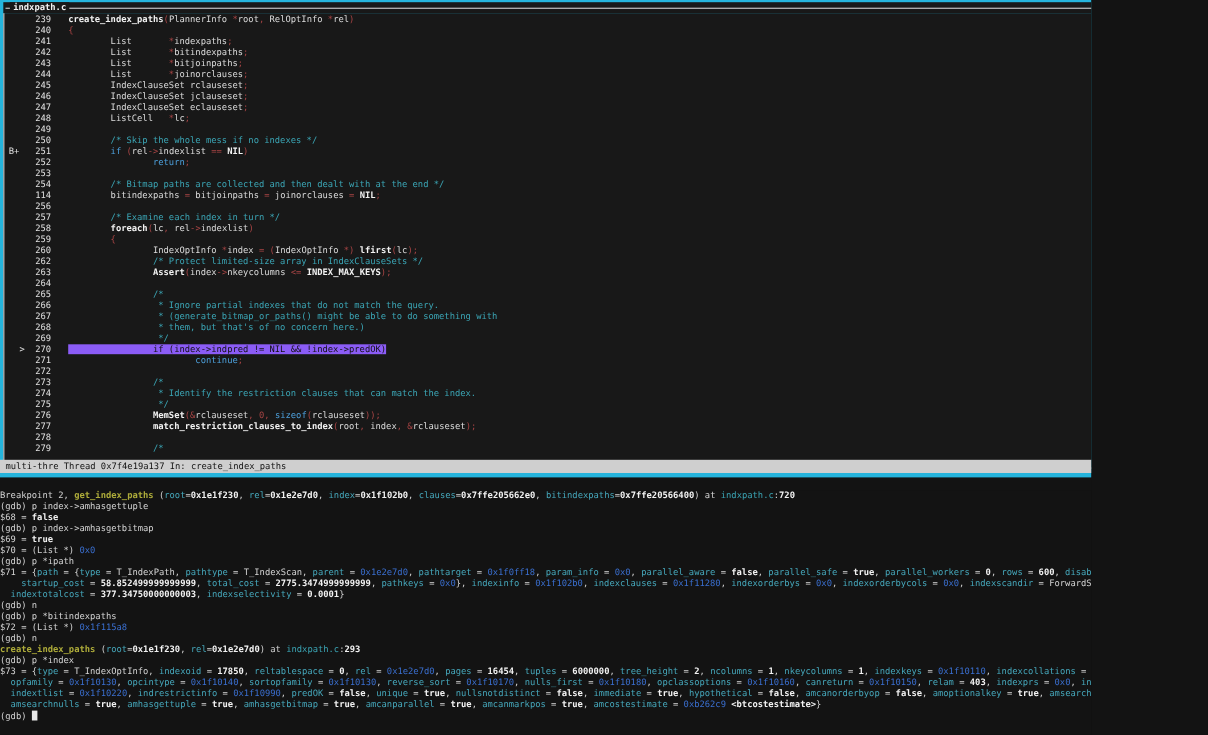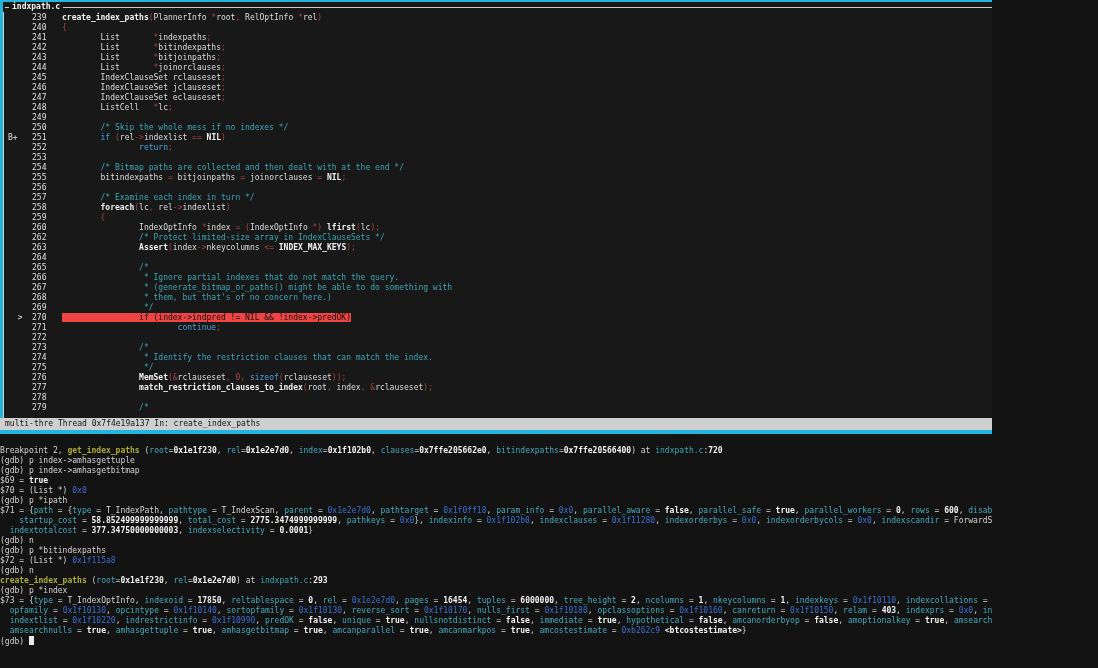--- a/index.html
+++ b/index.html
@@ -15,21 +15,21 @@
             overflow:hidden;padding-top:1px;}
   .sline{height:10px;white-space:pre;}
   .m{display:inline-block;width:24px;padding-left:4px;color:#e0e0e0;white-space:pre;}
   .n{display:inline-block;width:21px;text-align:left;color:#e0e0e0;}
   .g{display:inline-block;width:9px;}
   .s-p{color:#dcdcdc}
   .s-k{color:#4da0dc}
   .s-c{color:#3ba6b6}
   .s-o{color:#a94545}
   .s-f{color:#f2f2f2;font-weight:bold}
-  .s-h{background:#ef4444;color:#111;margin-top:47px;}
+  .s-h{background:#8b5cf6;color:#111;margin-top:47px;}
   
   .status-bar{position:absolute;left:0;top:418px;width:1098px;height:12px;background:#cfcfcf;color:#111;
               display:flex;align-items:center;justify-content:space-between;padding:0 5px;box-sizing:border-box;}
   .status-right{display:flex;gap:12px;}
   
   .console{position:absolute;left:0;top:446px;right:0;bottom:0;background:#131313;padding-left:0;overflow:hidden;}
   .cline{height:10px;white-space:pre;color:#d4d4d4;}
   .t-d{color:#d4d4d4}
   .t-y{color:#aeac3a;font-weight:bold}
   .t-c{color:#46a9bd}
@@ -56,21 +56,21 @@
         <div class="sline"><span class="m"></span><span class="n">245</span><span class="g"></span><span class="s-p">        IndexClauseSet rclauseset</span><span class="s-o">;</span></div>
         <div class="sline"><span class="m"></span><span class="n">246</span><span class="g"></span><span class="s-p">        IndexClauseSet jclauseset</span><span class="s-o">;</span></div>
         <div class="sline"><span class="m"></span><span class="n">247</span><span class="g"></span><span class="s-p">        IndexClauseSet eclauseset</span><span class="s-o">;</span></div>
         <div class="sline"><span class="m"></span><span class="n">248</span><span class="g"></span><span class="s-p">        ListCell   </span><span class="s-o">*</span><span class="s-p">lc</span><span class="s-o">;</span></div>
         <div class="sline"><span class="m"></span><span class="n">249</span><span class="g"></span></div>
         <div class="sline"><span class="m"></span><span class="n">250</span><span class="g"></span><span class="s-c">        /* Skip the whole mess if no indexes */</span></div>
         <div class="sline"><span class="m">B+</span><span class="n">251</span><span class="g"></span><span class="s-p">        </span><span class="s-k">if</span><span class="s-p"> </span><span class="s-o">(</span><span class="s-p">rel</span><span class="s-o">-&gt;</span><span class="s-p">indexlist </span><span class="s-o">==</span><span class="s-p"> </span><span class="s-f">NIL</span><span class="s-o">)</span></div>
         <div class="sline"><span class="m"></span><span class="n">252</span><span class="g"></span><span class="s-p">                </span><span class="s-k">return</span><span class="s-o">;</span></div>
         <div class="sline"><span class="m"></span><span class="n">253</span><span class="g"></span></div>
         <div class="sline"><span class="m"></span><span class="n">254</span><span class="g"></span><span class="s-c">        /* Bitmap paths are collected and then dealt with at the end */</span></div>
-        <div class="sline"><span class="m"></span><span class="n">255</span><span class="g"></span><span class="s-p">        bitindexpaths </span><span class="s-o">=</span><span class="s-p"> bitjoinpaths </span><span class="s-o">=</span><span class="s-p"> joinorclauses </span><span class="s-o">=</span><span class="s-p"> </span><span class="s-f">NIL</span><span class="s-o">;</span></div>
+        <div class="sline"><span class="m"></span><span class="n">114</span><span class="g"></span><span class="s-p">        bitindexpaths </span><span class="s-o">=</span><span class="s-p"> bitjoinpaths </span><span class="s-o">=</span><span class="s-p"> joinorclauses </span><span class="s-o">=</span><span class="s-p"> </span><span class="s-f">NIL</span><span class="s-o">;</span></div>
         <div class="sline"><span class="m"></span><span class="n">256</span><span class="g"></span></div>
         <div class="sline"><span class="m"></span><span class="n">257</span><span class="g"></span><span class="s-c">        /* Examine each index in turn */</span></div>
         <div class="sline"><span class="m"></span><span class="n">258</span><span class="g"></span><span class="s-p">        </span><span class="s-f">foreach</span><span class="s-o">(</span><span class="s-p">lc</span><span class="s-o">,</span><span class="s-p"> rel</span><span class="s-o">-&gt;</span><span class="s-p">indexlist</span><span class="s-o">)</span></div>
         <div class="sline"><span class="m"></span><span class="n">259</span><span class="g"></span><span class="s-p">        </span><span class="s-o">{</span></div>
         <div class="sline"><span class="m"></span><span class="n">260</span><span class="g"></span><span class="s-p">                IndexOptInfo </span><span class="s-o">*</span><span class="s-p">index </span><span class="s-o">=</span><span class="s-p"> </span><span class="s-o">(</span><span class="s-p">IndexOptInfo </span><span class="s-o">*)</span><span class="s-p"> </span><span class="s-f">lfirst</span><span class="s-o">(</span><span class="s-p">lc</span><span class="s-o">);</span></div>
         <div class="sline"><span class="m"></span><span class="n">262</span><span class="g"></span><span class="s-c">                /* Protect limited-size array in IndexClauseSets */</span></div>
         <div class="sline"><span class="m"></span><span class="n">263</span><span class="g"></span><span class="s-p">                </span><span class="s-f">Assert</span><span class="s-o">(</span><span class="s-p">index</span><span class="s-o">-&gt;</span><span class="s-p">nkeycolumns </span><span class="s-o">&lt;=</span><span class="s-p"> </span><span class="s-f">INDEX_MAX_KEYS</span><span class="s-o">);</span></div>
         <div class="sline"><span class="m"></span><span class="n">264</span><span class="g"></span></div>
         <div class="sline"><span class="m"></span><span class="n">265</span><span class="g"></span><span class="s-c">                /*</span></div>
         <div class="sline"><span class="m"></span><span class="n">266</span><span class="g"></span><span class="s-c">                 * Ignore partial indexes that do not match the query.</span></div>
@@ -92,20 +92,21 @@
   <div class="status-bar">
     <span class="status-left">multi-thre Thread 0x7f4e19a137 In: create_index_paths</span>
     <span class="status-right">
       <span>L270</span>
       <span>PC: 0x86877e</span>
     </span>
   </div>
   <div class="console">
       <div class="cline"><span class="t-d">Breakpoint 2, </span><span class="t-y">get_index_paths</span><span class="t-d"> (</span><span class="t-c">root</span><span class="t-d">=</span><span class="t-b">0x1e1f230</span><span class="t-d">, </span><span class="t-c">rel</span><span class="t-d">=</span><span class="t-b">0x1e2e7d0</span><span class="t-d">, </span><span class="t-c">index</span><span class="t-d">=</span><span class="t-b">0x1f102b0</span><span class="t-d">, </span><span class="t-c">clauses</span><span class="t-d">=</span><span class="t-b">0x7ffe205662e0</span><span class="t-d">, </span><span class="t-c">bitindexpaths</span><span class="t-d">=</span><span class="t-b">0x7ffe20566400</span><span class="t-d">) at </span><span class="t-t">indxpath.c</span><span class="t-d">:</span><span class="t-b">720</span></div>
       <div class="cline"><span class="t-d">(gdb) p index-&gt;amhasgettuple</span></div>
+      <div class="cline"><span class="t-d">$68 = </span><span class="t-b">false</span></div>
       <div class="cline"><span class="t-d">(gdb) p index-&gt;amhasgetbitmap</span></div>
       <div class="cline"><span class="t-d">$69 = </span><span class="t-b">true</span></div>
       <div class="cline"><span class="t-d">$70 = (List *) </span><span class="t-a">0x0</span></div>
       <div class="cline"><span class="t-d">(gdb) p *ipath</span></div>
       <div class="cline"><span class="t-d">$71 = {</span><span class="t-c">path</span><span class="t-d"> = {</span><span class="t-c">type</span><span class="t-d"> = T_IndexPath, </span><span class="t-c">pathtype</span><span class="t-d"> = T_IndexScan, </span><span class="t-c">parent</span><span class="t-d"> = </span><span class="t-a">0x1e2e7d0</span><span class="t-d">, </span><span class="t-c">pathtarget</span><span class="t-d"> = </span><span class="t-a">0x1f0ff18</span><span class="t-d">, </span><span class="t-c">param_info</span><span class="t-d"> = </span><span class="t-a">0x0</span><span class="t-d">, </span><span class="t-c">parallel_aware</span><span class="t-d"> = </span><span class="t-b">false</span><span class="t-d">, </span><span class="t-c">parallel_safe</span><span class="t-d"> = </span><span class="t-b">true</span><span class="t-d">, </span><span class="t-c">parallel_workers</span><span class="t-d"> = </span><span class="t-b">0</span><span class="t-d">, </span><span class="t-c">rows</span><span class="t-d"> = </span><span class="t-b">600</span><span class="t-d">, </span><span class="t-c">disabled_nodes</span><span class="t-d"> = </span><span class="t-b">0</span><span class="t-d">,</span></div>
       <div class="cline"><span class="t-d">    </span><span class="t-c">startup_cost</span><span class="t-d"> = </span><span class="t-b">58.852499999999999</span><span class="t-d">, </span><span class="t-c">total_cost</span><span class="t-d"> = </span><span class="t-b">2775.3474999999999</span><span class="t-d">, </span><span class="t-c">pathkeys</span><span class="t-d"> = </span><span class="t-a">0x0</span><span class="t-d">}, </span><span class="t-c">indexinfo</span><span class="t-d"> = </span><span class="t-a">0x1f102b0</span><span class="t-d">, </span><span class="t-c">indexclauses</span><span class="t-d"> = </span><span class="t-a">0x1f11280</span><span class="t-d">, </span><span class="t-c">indexorderbys</span><span class="t-d"> = </span><span class="t-a">0x0</span><span class="t-d">, </span><span class="t-c">indexorderbycols</span><span class="t-d"> = </span><span class="t-a">0x0</span><span class="t-d">, </span><span class="t-c">indexscandir</span><span class="t-d"> = ForwardScanDirection,</span></div>
       <div class="cline"><span class="t-d">  </span><span class="t-c">indextotalcost</span><span class="t-d"> = </span><span class="t-b">377.34750000000003</span><span class="t-d">, </span><span class="t-c">indexselectivity</span><span class="t-d"> = </span><span class="t-b">0.0001</span><span class="t-d">}</span></div>
       <div class="cline"><span class="t-d">(gdb) n</span></div>
       <div class="cline"><span class="t-d">(gdb) p *bitindexpaths</span></div>
       <div class="cline"><span class="t-d">$72 = (List *) </span><span class="t-a">0x1f115a8</span></div>

